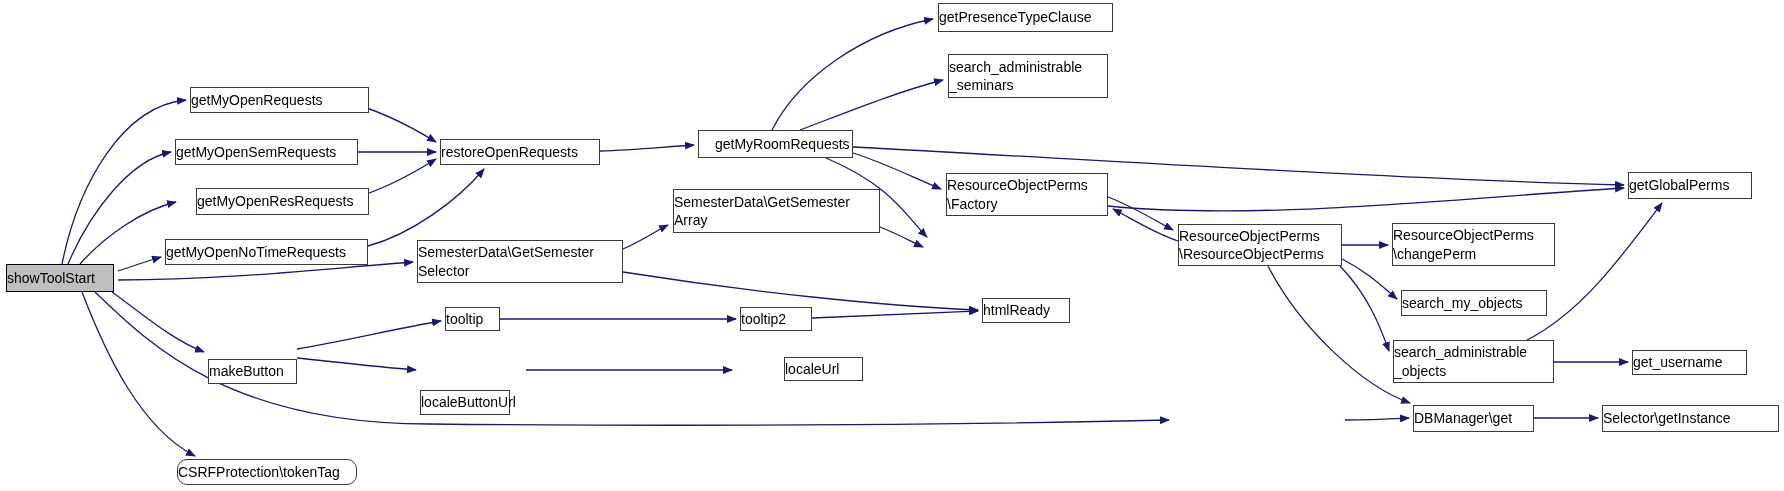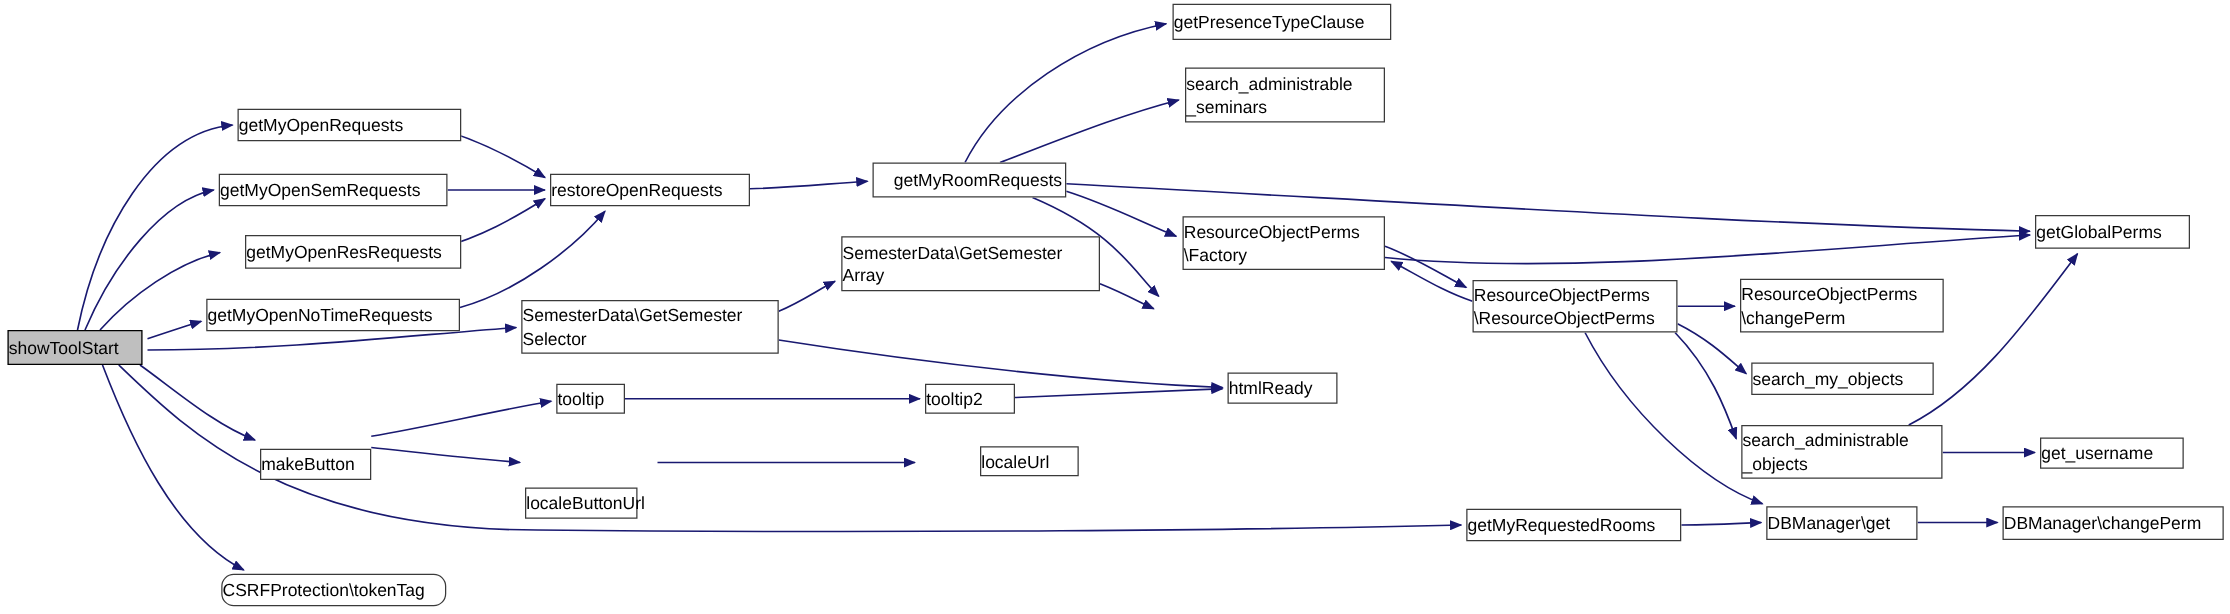--- a/index.html
+++ b/index.html
@@ -145,24 +145,21 @@
     <div class="node" style="left: 1632px; top: 350px; width: 115px; height: 25px;">
       <span>get_username</span>
     </div>
     <div class="node" style="left: 1628px; top: 172px; width: 124px; height: 27px;">
       <span>getGlobalPerms</span>
     </div>
     <div class="node" style="left: 1413px; top: 405px; width: 121px; height: 27px;">
       <span>DBManager\get</span>
     </div>
     <div class="node" style="left: 1602px; top: 405px; width: 177px; height: 27px;">
-      <span>DBManager\changePerm</span>
-    </div>
-    <div class="node" style="left: 1173px; top: 407px; width: 172px; height: 26px;">
-      <span>getMyRequestedRooms</span>
+      <span>Selector\getInstance</span>
     </div>
     <div class="node" style="left: 208px; top: 342px; width: 89px; height: 25px; margin-top: 17px;">
       <span>makeButton</span>
     </div>
     <div class="node" style="left: 445px; top: 307px; width: 55px; height: 24px;">
       <span>tooltip</span>
     </div>
     <div class="node" style="left: 740px; top: 307px; width: 72px; height: 24px;">
       <span>tooltip2</span>
     </div>

